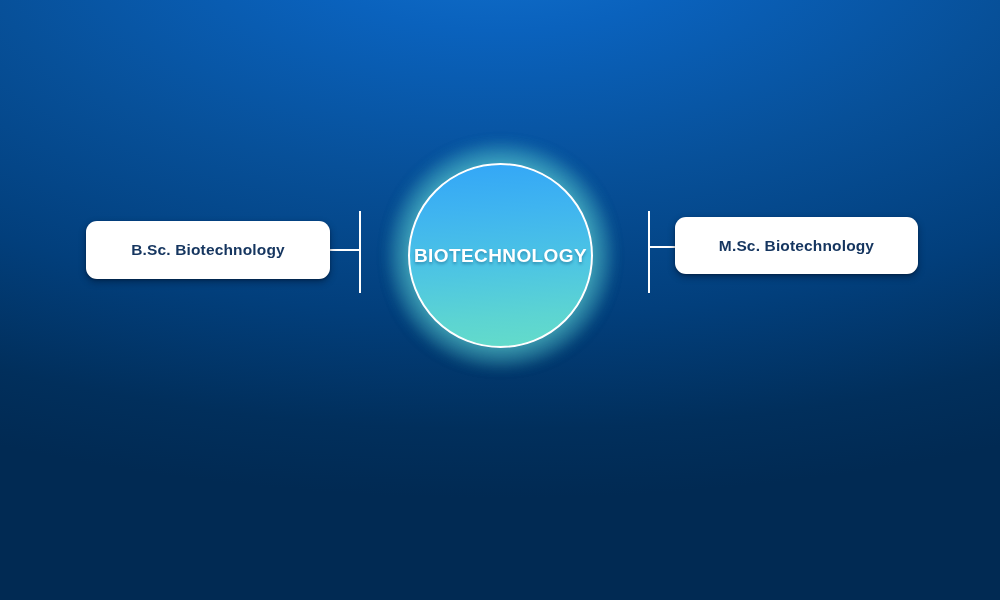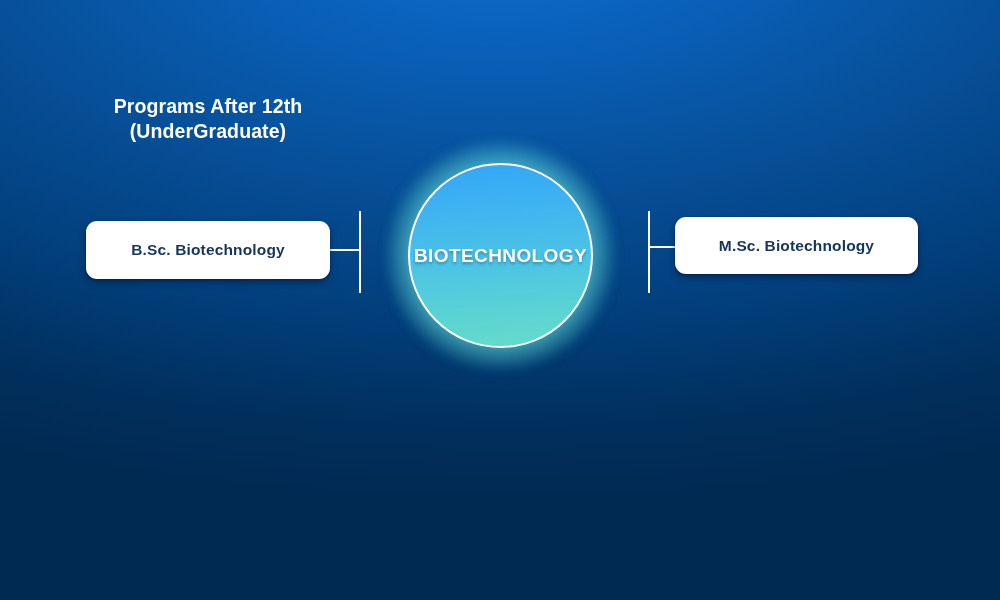--- a/index.html
+++ b/index.html
@@ -139,24 +139,20 @@
     letter-spacing: 0.4px;
     text-shadow: 0 2px 3px rgba(10, 70, 110, 0.42);
     white-space: nowrap;
   }
 </style>
 </head>
 <body>
 
 <div id="stage">
 
-  <div class="col-title" id="title-left">
-    <span>Programs After 12th</span>
-    <span class="line2">(UnderGraduate)</span>
-  </div>
 
 
   <div class="v-line" id="v-line-left"></div>
   <div class="h-line" id="h-line-left"></div>
   <div class="v-line" id="v-line-right"></div>
   <div class="h-line" id="h-line-right"></div>
 
   <div class="card" id="card-pg">
     <span>M.Sc. Biotechnology</span>
   </div>

